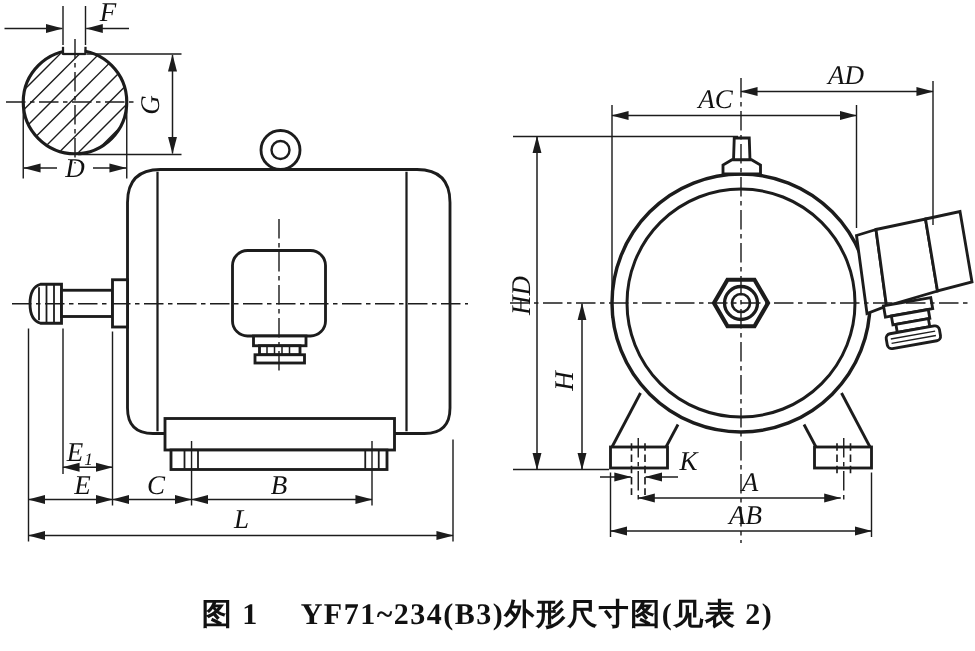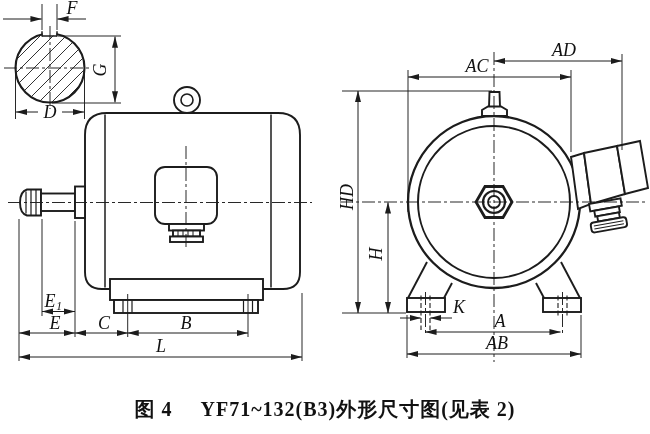--- a/index.html
+++ b/index.html
@@ -192,15 +192,15 @@
     <text class="lb" x="564" y="56">AD</text>
     <text class="lb" x="353" y="197" transform="rotate(-90 353 197)">HD</text>
     <text class="lb" x="382" y="254" transform="rotate(-90 382 254)">H</text>
     <text class="lb" x="459" y="313">K</text>
     <text class="lb" x="500" y="327">A</text>
     <text class="lb" x="497" y="349">AB</text>
   </g>
 </svg>
 
 <div id="caption">
-  <span class="pre">图 4</span><span>YF71~132(B3)外形尺寸图(见表 2)</span>
+  <span class="pre">图 1</span><span>YF71~234(B3)外形尺寸图(见表 2)</span>
 </div>
 </div>
 
 </body></html>

